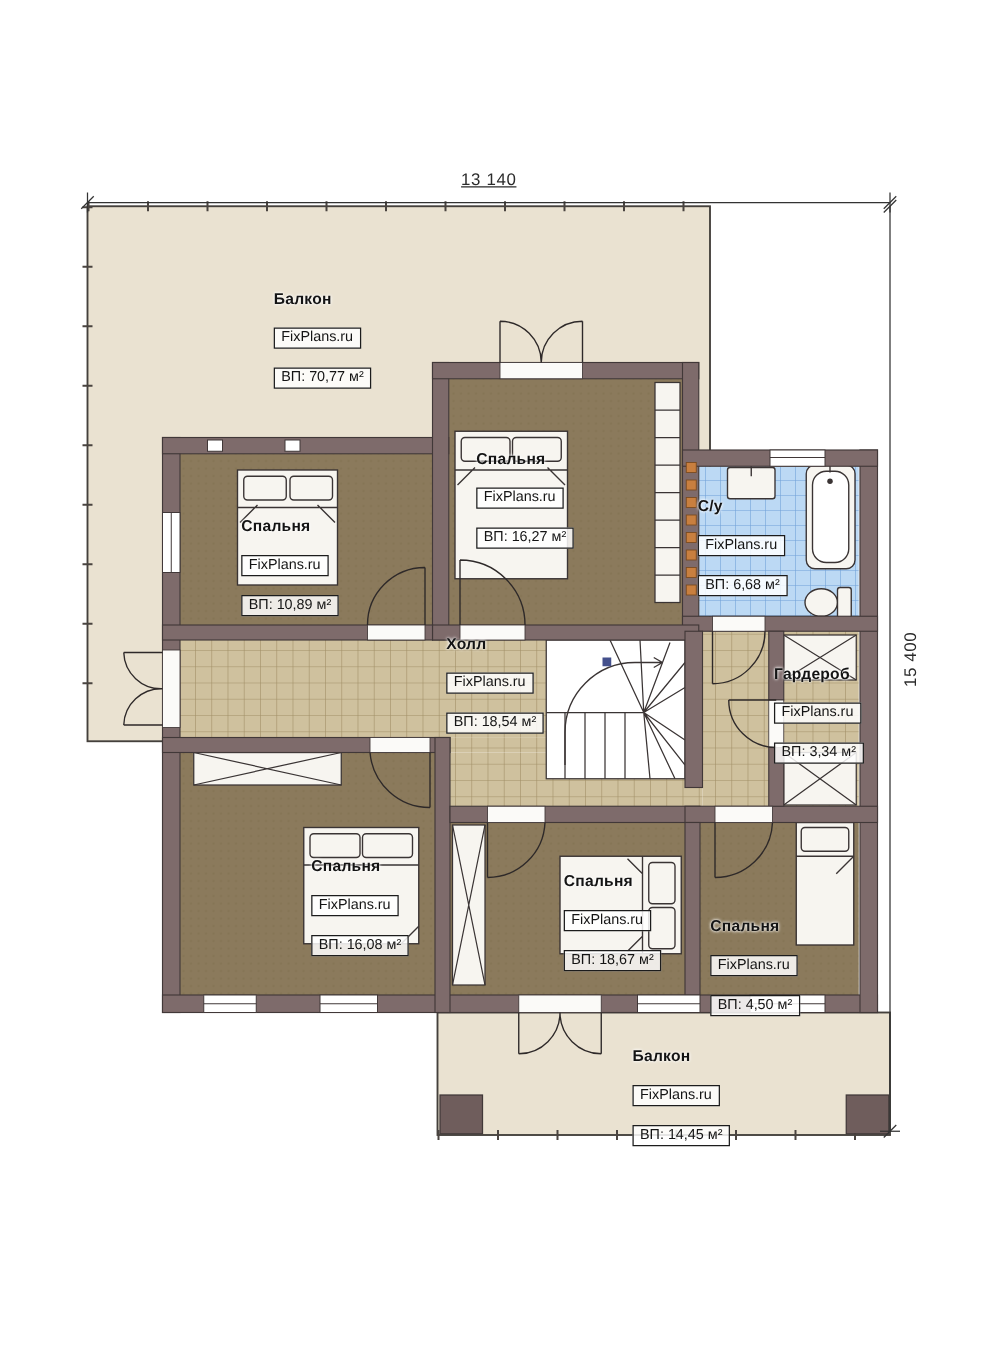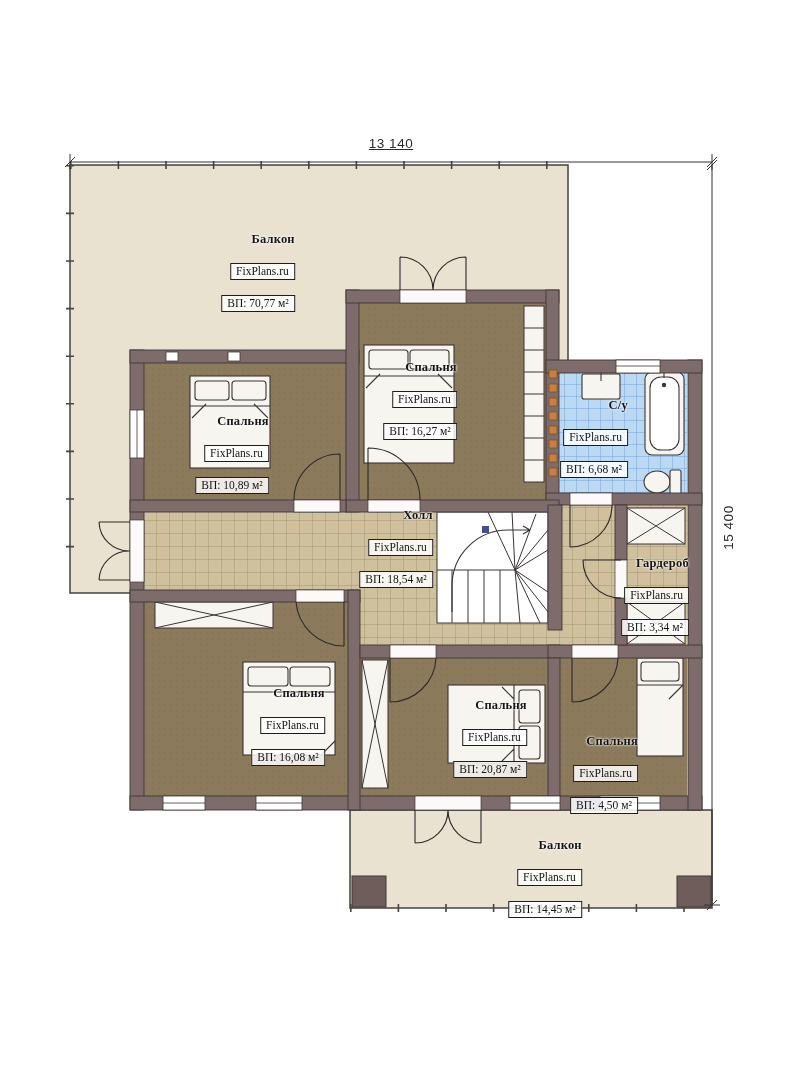--- a/index.html
+++ b/index.html
@@ -3,21 +3,21 @@
 <meta charset="utf-8">
 <style>
   html,body{margin:0;padding:0;background:#ffffff;}
   .canvas{
     position:relative;width:792px;height:1080px;background:#ffffff;
     font-family:"Liberation Sans","DejaVu Sans",sans-serif;overflow:hidden;
   }
   svg.plan{position:absolute;left:0;top:0;}
   .room-label{
     position:absolute;transform:translateX(-50%);text-align:center;z-index:6;
-    display:flex;flex-direction:column;align-items:flex-end;font-family:Liberation Serif, serif;
+    display:flex;flex-direction:column;align-items:flex-start;
   }
   .room-name{
     font-size:12.5px;font-weight:bold;color:#141414;white-space:nowrap;
     text-shadow:0 0 2px #fff,0 0 3px #fff;letter-spacing:.2px;margin-bottom:1px;
   }
   .label-box{
     border:1.4px solid #1c1c1c;background:rgba(255,255,255,0.85);
     font-size:11.5px;color:#141414;padding:0 5px;line-height:15px;
     margin-top:15px;white-space:nowrap;
   }
@@ -293,36 +293,36 @@
   <div class="label-box">FixPlans.ru</div>
   <div class="label-box">ВП: 6,68 м²</div>
 </div>
 
 <div class="room-label" style="left:396px;top:508px">
   <div class="room-name">Холл</div>
   <div class="label-box">FixPlans.ru</div>
   <div class="label-box">ВП: 18,54 м²</div>
 </div>
 
-<div class="room-label" style="left:655px;top:556px">
+<div class="room-label" style="left:655px;top:532px">
   <div class="room-name">Гардероб</div>
   <div class="label-box">FixPlans.ru</div>
   <div class="label-box">ВП: 3,34 м²</div>
 </div>
 
 <div class="room-label" style="left:288px;top:686px">
   <div class="room-name">Спальня</div>
   <div class="label-box">FixPlans.ru</div>
   <div class="label-box">ВП: 16,08 м²</div>
 </div>
 
 <div class="room-label" style="left:490px;top:698px">
   <div class="room-name">Спальня</div>
   <div class="label-box">FixPlans.ru</div>
-  <div class="label-box">ВП: 20,87 м²</div>
+  <div class="label-box">ВП: 18,67 м²</div>
 </div>
 
 <div class="room-label" style="left:604px;top:734px">
   <div class="room-name">Спальня</div>
   <div class="label-box">FixPlans.ru</div>
   <div class="label-box">ВП: 4,50 м²</div>
 </div>
 
 <div class="room-label" style="left:545px;top:838px">
   <div class="room-name">Балкон</div>

